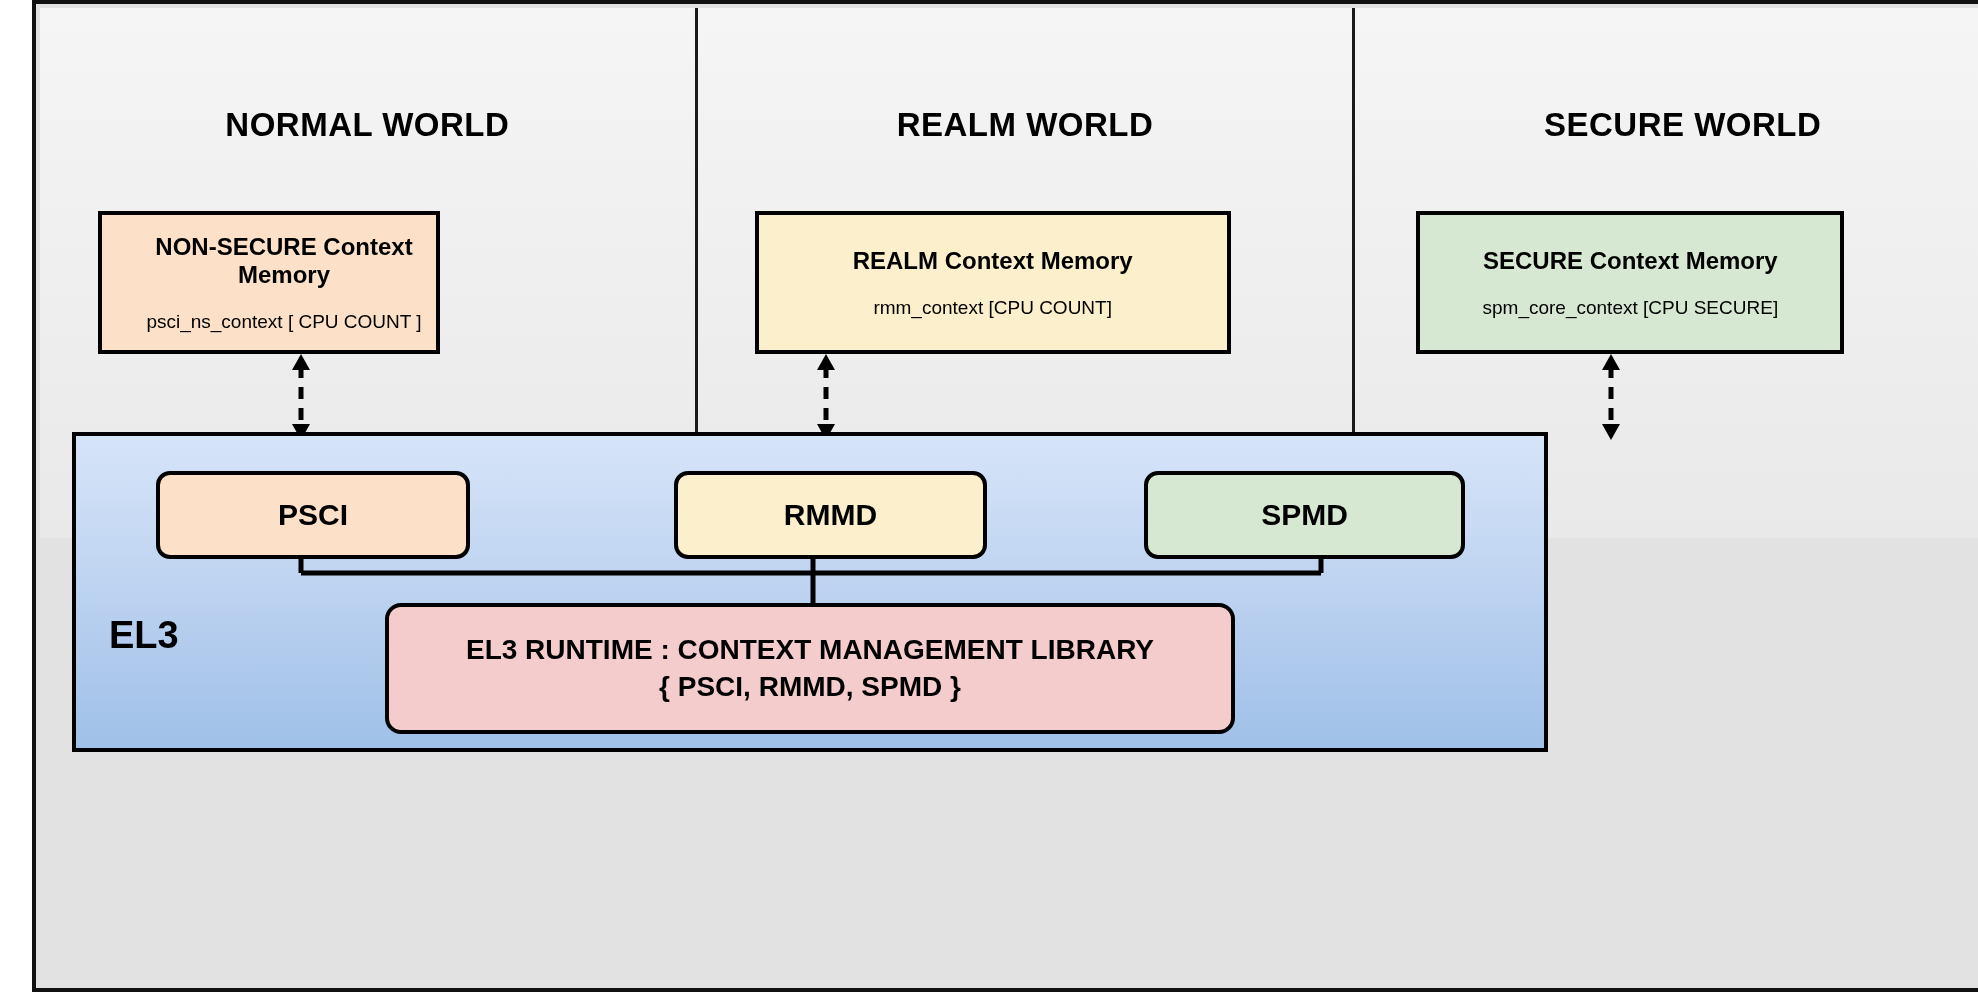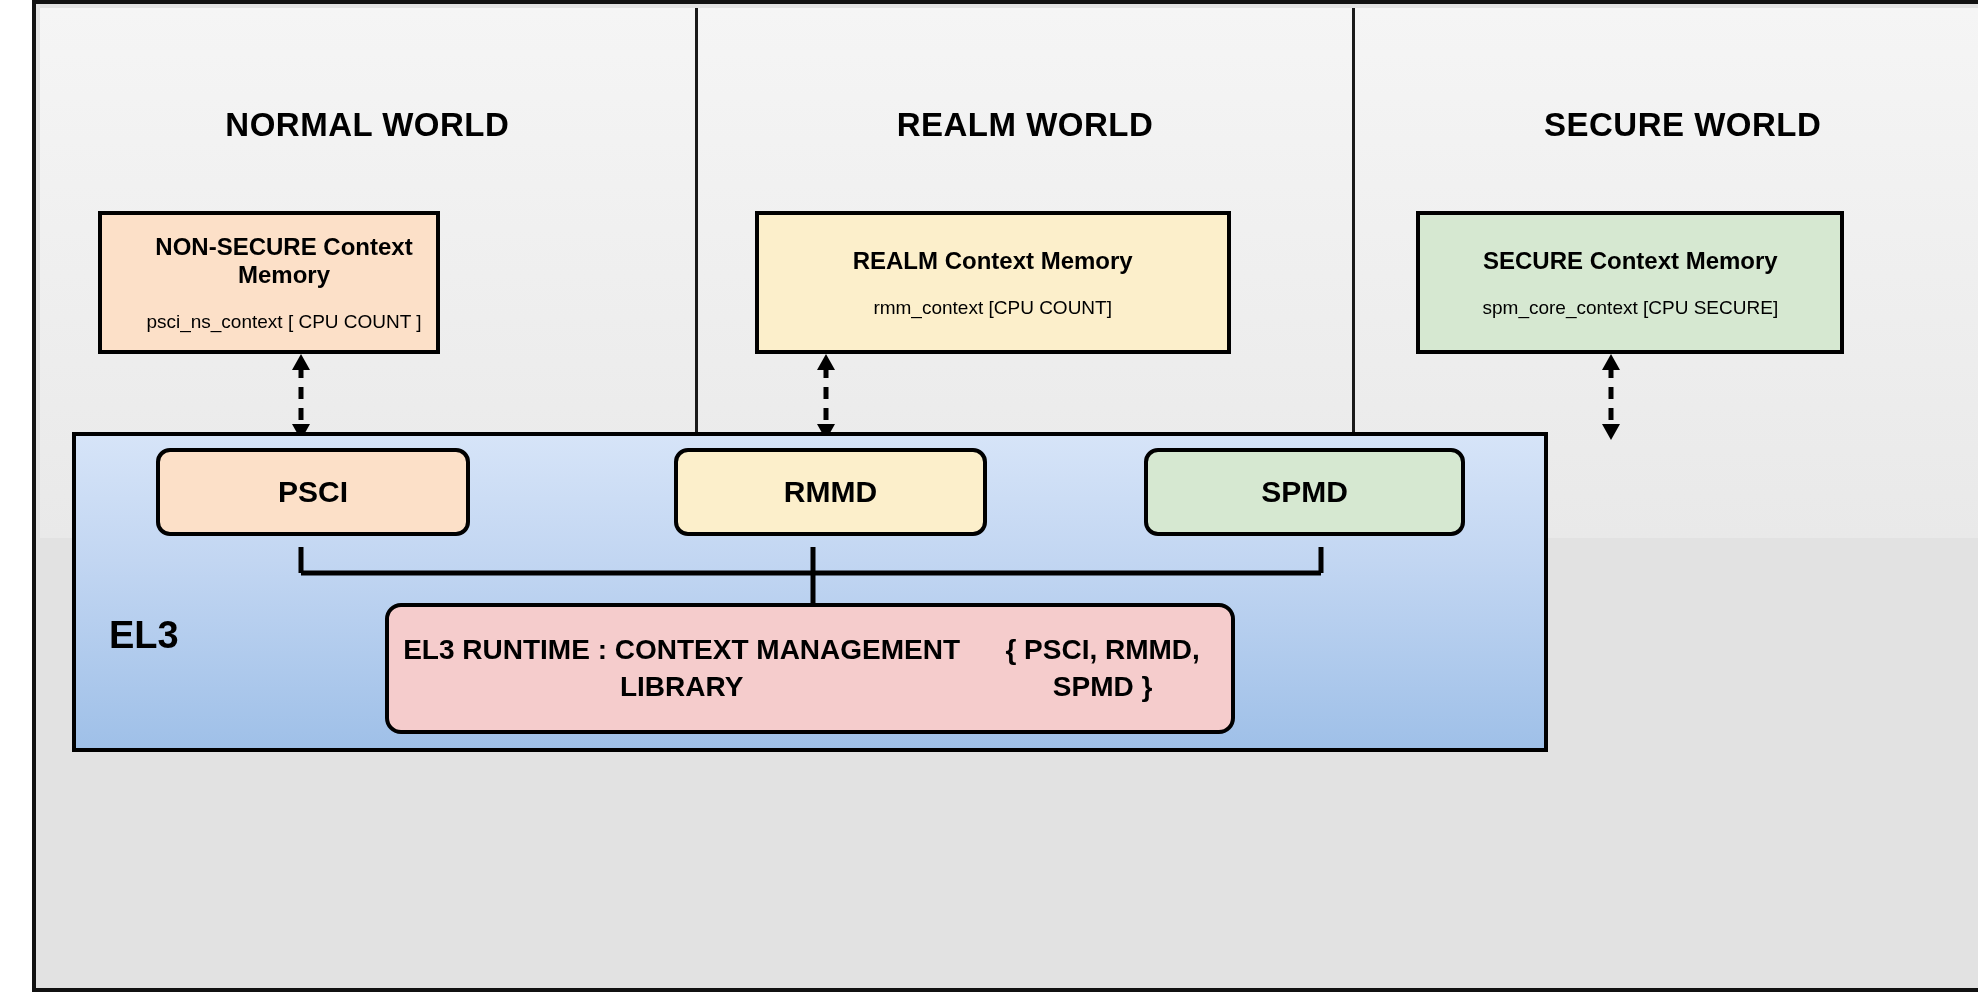--- a/index.html
+++ b/index.html
@@ -109,21 +109,21 @@
     position: absolute;
     left: 33px;
     top: 178px;
     font-size: 38px;
     font-weight: bold;
     color: #000000;
   }
 
   .mod-box {
     position: absolute;
-    top: 12px;
+    top: 35px;
     height: 88px;
     box-sizing: border-box;
     border: 4px solid #000000;
     border-radius: 14px;
     display: flex;
     align-items: center;
     justify-content: center;
     font-size: 30px;
     font-weight: bold;
     color: #000000;
@@ -144,21 +144,21 @@
     position: absolute;
     left: 309px;
     top: 167px;
     width: 850px;
     height: 131px;
     box-sizing: border-box;
     border: 4px solid #000000;
     border-radius: 16px;
     background: #f5cccc;
     display: flex;
-    flex-direction: row;
+    flex-direction: column;
     align-items: center;
     justify-content: center;
     text-align: center;
   }
   #runtime-box .rt-line {
     font-size: 28px;
     font-weight: bold;
     color: #000000;
     line-height: 1.32;
   }

